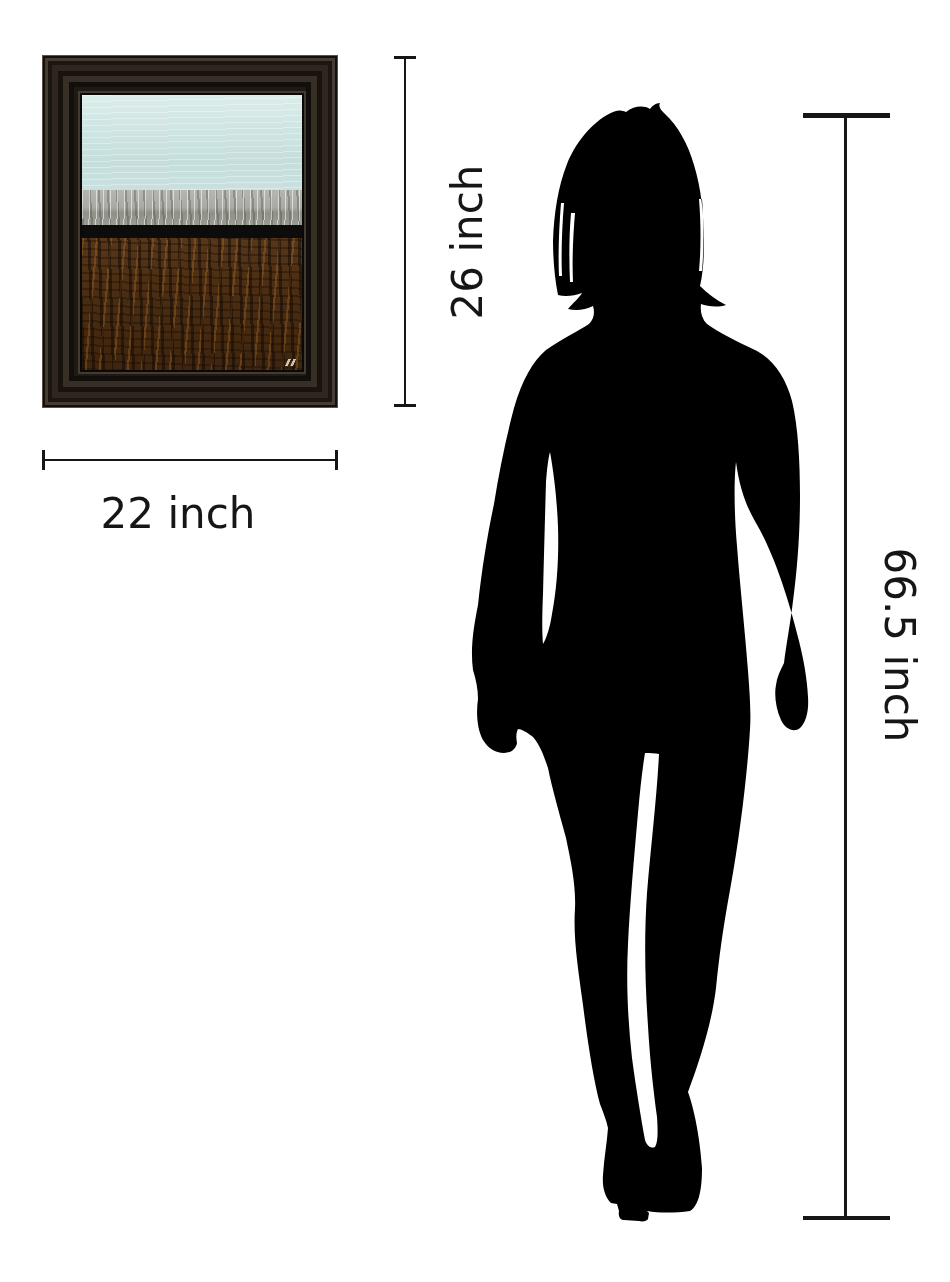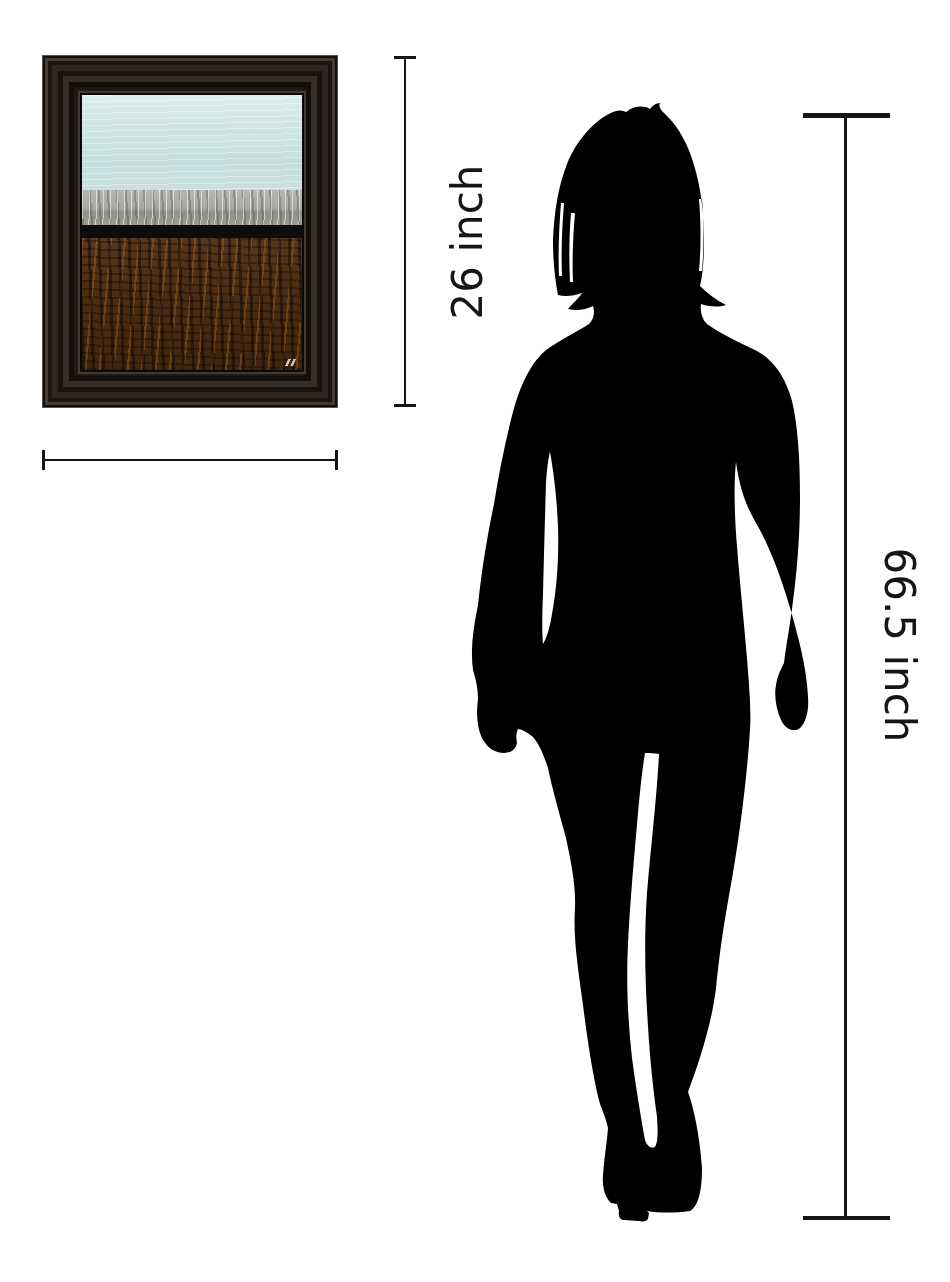--- a/index.html
+++ b/index.html
@@ -94,20 +94,21 @@
   </div>
 
   <div class="dim v26-line"></div>
   <div class="dim v26-captop"></div>
   <div class="dim v26-capbot"></div>
   <div class="dimlabel label-26">26 inch</div>
 
   <div class="dim h22-line"></div>
   <div class="dim h22-capl"></div>
   <div class="dim h22-capr"></div>
+  <div class="dimlabel label-22">22 inch</div>
 
   <svg class="silhouette-svg" width="950" height="1282" viewBox="0 0 950 1282" aria-hidden="true">
     <path fill="#000000" fill-rule="evenodd" d="
       M 626 112
       C 634 106 643 105 650 109
       C 652 106 656 103 660 103
       C 658 107 661 110 665 114
       C 678 126 688 144 694 165
       C 701 188 704 214 704 240
       C 704 259 703 273 700 286

